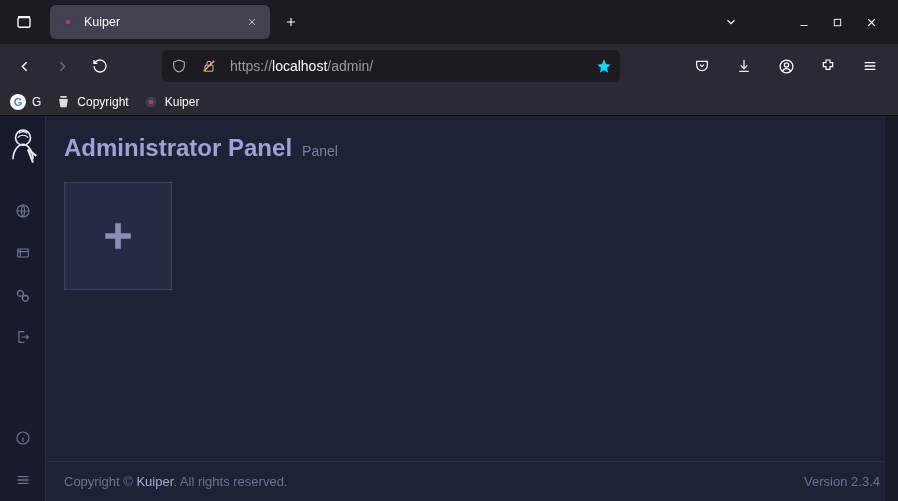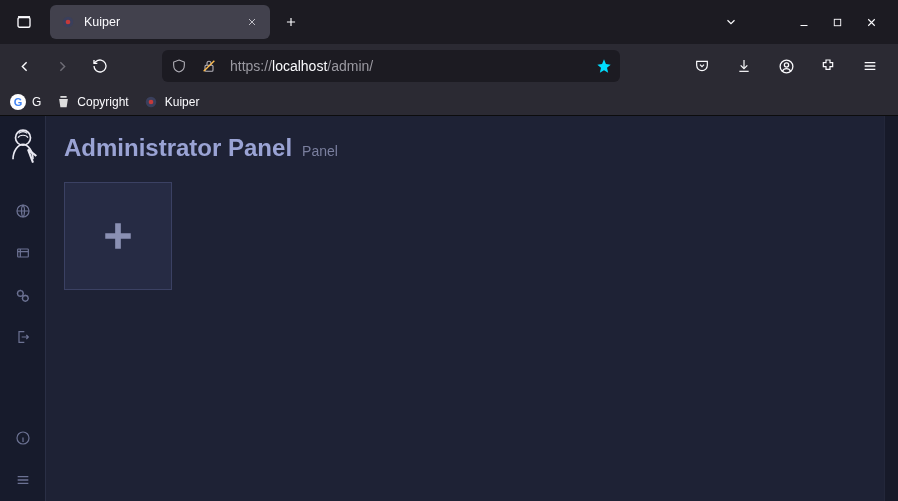--- a/index.html
+++ b/index.html
@@ -396,16 +396,22 @@
       <h1>Administrator Panel</h1>
       <span class="sub">Panel</span>
     </div>
     <div class="content">
       <div class="add-card">
         <svg width="34" height="34" viewBox="0 0 24 24" fill="currentColor">
           <path d="M10 3h4v7h7v4h-7v7h-4v-7H3v-4h7V3z"></path>
         </svg>
       </div>
     </div>
+    <div class="footer">
+      <div>
+        <span>Copyright © </span><span class="brand">Kuiper</span><span>. All rights reserved.</span>
+      </div>
+      <div>Version 2.3.4</div>
+    </div>
   </div>
 </div>
 
 <div class="scrollbar"></div>
 
 </body></html>

